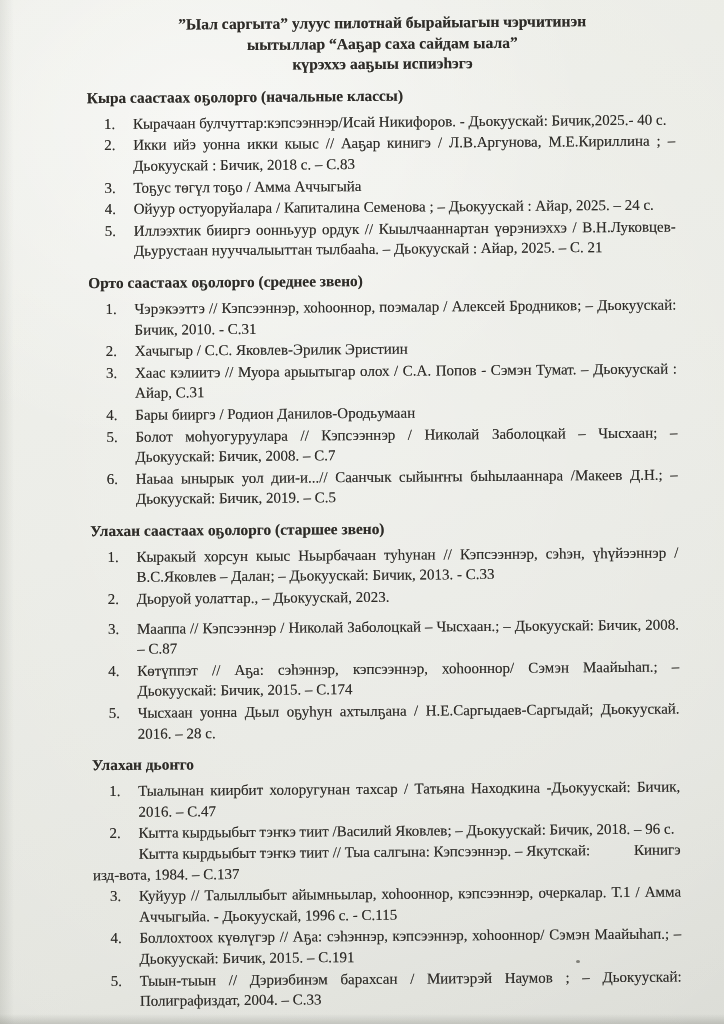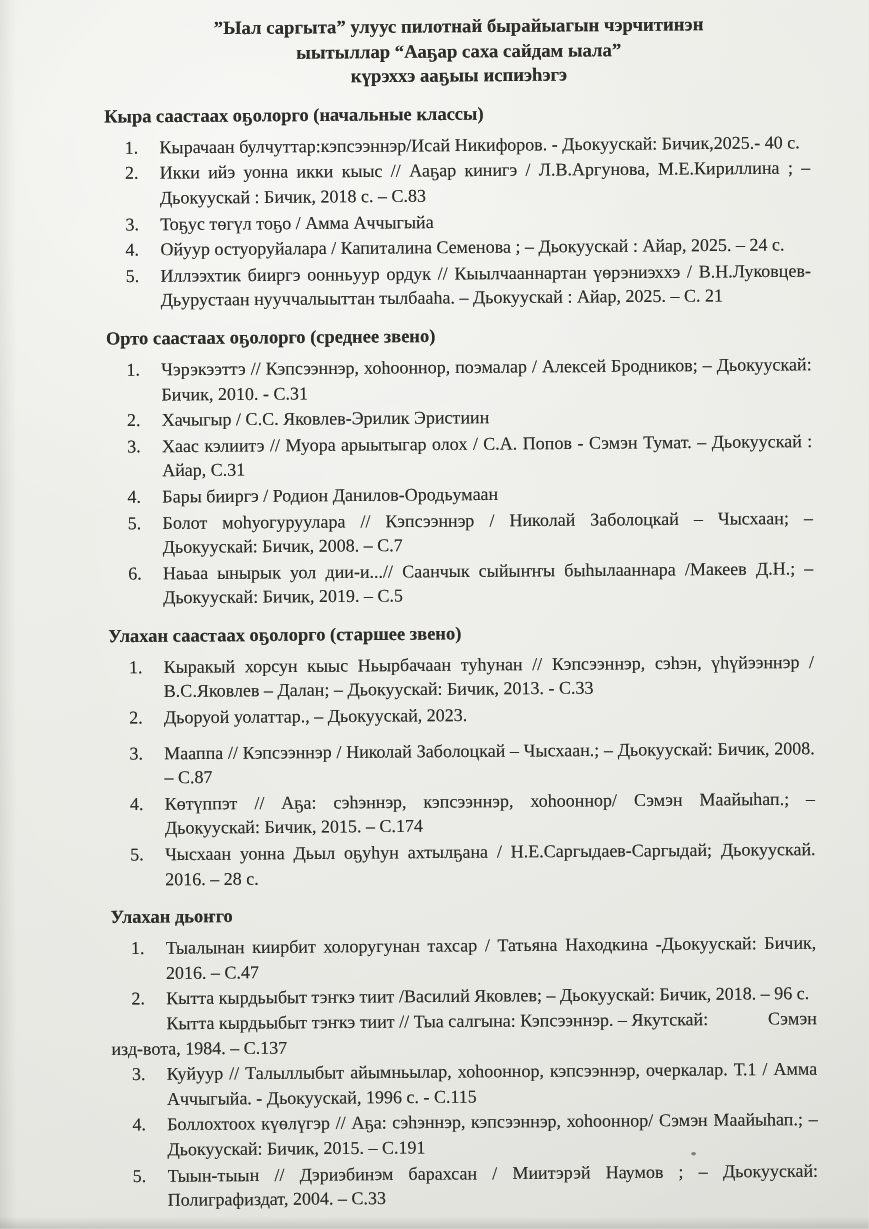--- a/index.html
+++ b/index.html
@@ -100,21 +100,21 @@
     </section>
 
     <section>
       <h2>Улахан дьоҥго</h2>
       <ol>
         <li>Тыалынан киирбит холоругунан тахсар / Татьяна Находкина -Дьокуускай: Бичик, 2016. – С.47</li>
         <li class="multi">
           <span class="l">Кытта кырдьыбыт тэҥкэ тиит /Василий Яковлев; – Дьокуускай: Бичик, 2018. – 96 с.</span>
           <span class="l split">
             <span>Кытта кырдьыбыт тэҥкэ тиит // Тыа салгына: Кэпсээннэр. – Якутскай:</span>
-            <span>Сэмэн</span>
+            <span>Кинигэ</span>
           </span>
           <span class="l outdent">изд-вота, 1984. – С.137</span>
         </li>
         <li>Куйуур // Талыллыбыт айымньылар, хоһооннор, кэпсээннэр, очеркалар. Т.1 / Амма Аччыгыйа. - Дьокуускай, 1996 с. -  С.115</li>
         <li>Боллохтоох күөлүгэр // Аҕа: сэһэннэр, кэпсээннэр, хоһооннор/ Сэмэн Маайыһап.; – Дьокуускай: Бичик, 2015. – С.191</li>
         <li>Тыын-тыын // Дэриэбинэм барахсан / Миитэрэй Наумов ; – Дьокуускай: Полиграфиздат, 2004. – С.33</li>
       </ol>
     </section>
 
   </div>

